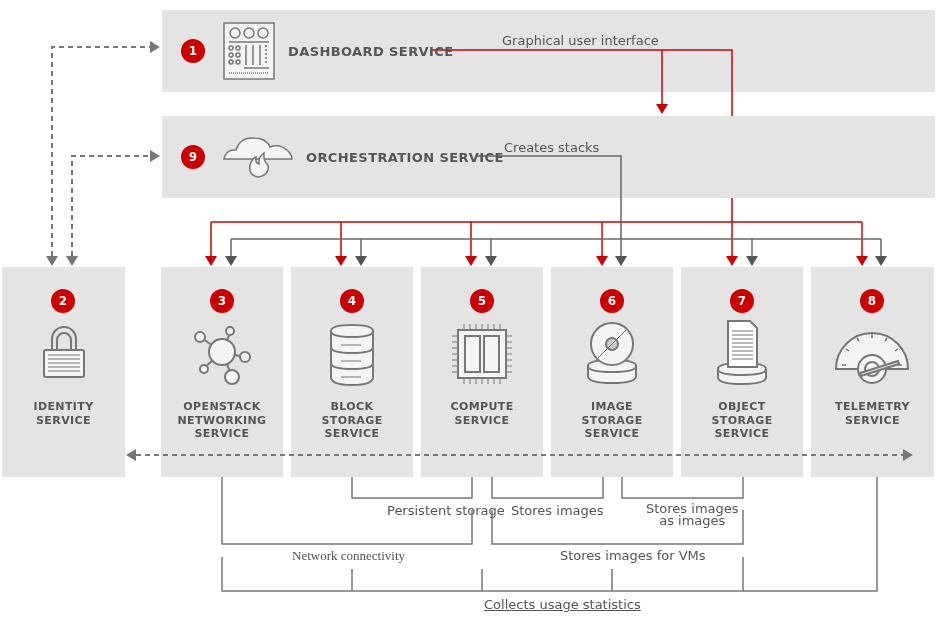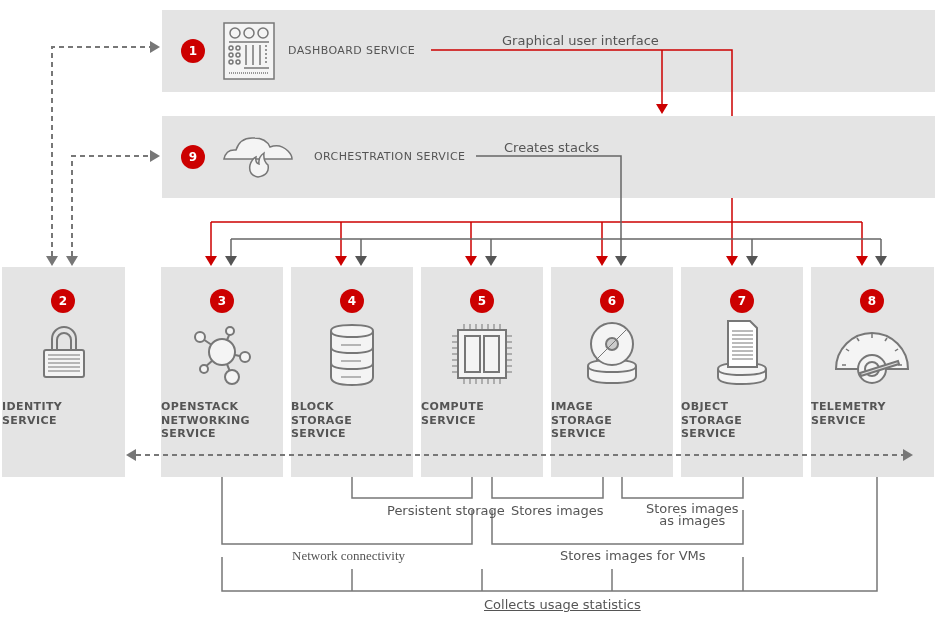--- a/index.html
+++ b/index.html
@@ -1,20 +1,20 @@
 <!DOCTYPE html>
 <html><head>
 <meta charset="utf-8">
 <style>
   html,body{margin:0;padding:0;background:#fff;}
   body{width:945px;height:618px;position:relative;overflow:hidden;font-family:"DejaVu Sans","Liberation Sans",sans-serif;}
   .box{position:absolute;background:#e4e4e4;}
   .badge{position:absolute;width:24px;height:24px;border-radius:50%;background:#cc0000;color:#fff;font-weight:bold;font-size:12px;line-height:24px;text-align:center;}
-  .svc-title{position:absolute;font-weight:normal;font-size:11px;color:#555;letter-spacing:0.4px;}
-  .col-title{position:absolute;left:0;right:0;top:133px;font-weight:bold;font-size:11px;line-height:13.5px;color:#555;letter-spacing:0.4px;white-space:pre-line;}
+  .svc-title{position:absolute;font-weight:bold;font-size:13px;color:#555;letter-spacing:0.4px;}
+  .col-title{position:absolute;left:0;right:0;top:133px;text-align:center;font-weight:bold;font-size:11px;line-height:13.5px;color:#555;letter-spacing:0.4px;white-space:pre-line;}
   .lbl{position:absolute;font-size:13px;color:#555;white-space:nowrap;}
   .icon{position:absolute;}
   svg.lines{position:absolute;left:0;top:0;}
 </style>
 </head>
 <body>
 
 <div class="box" style="left:162px;top:10px;width:773px;height:82px;"></div>
 <div class="box" style="left:162px;top:116px;width:773px;height:82px;"></div>
 
@@ -262,21 +262,21 @@
   <line x1="22" y1="47" x2="47" y2="47"></line>
   <line x1="7" y1="52" x2="47" y2="52" stroke-dasharray="1,1"></line>
 </svg>
 <div class="svc-title" style="left:288px;top:44px;">DASHBOARD SERVICE</div>
 
 <div class="badge" style="left:181px;top:145px;">9</div>
 <svg class="icon" width="72" height="48" style="left:222px;top:133px;" viewBox="0 0 72 48" fill="none" stroke="#777" stroke-width="1.5">
   <path d="M2 26 Q4 16 14 17 Q18 4 32 5 Q44 5 48 14 Q58 10 66 18 Q70 22 70 26 Z" fill="#f4f4f4"></path>
   <path d="M36 44 Q26 42 28 32 Q30 26 34 24 Q33 30 37 31 Q36 24 42 20 Q41 28 46 32 Q48 42 36 44 Z" fill="#f4f4f4"></path>
 </svg>
-<div class="svc-title" style="left:314px;top:150px;">ORCHESTRATION SERVICE</div>
+<div class="svc-title" style="left:306px;top:150px;">ORCHESTRATION SERVICE</div>
 
 <div class="lbl" style="left:502px;top:33px;">Graphical user interface</div>
 <div class="lbl" style="left:504px;top:140px;text-align:right;">Creates stacks</div>
 <div class="lbl" style="left:366px;top:503px;margin-left:21px;">Persistent storage</div>
 <div class="lbl" style="left:511px;top:503px;">Stores images</div>
 <div class="lbl" style="left:646px;top:503px;text-align:center;line-height:12px;">
   <div>Stores images</div>
   <div>as images</div>
 </div>
 <div class="lbl" style="left:292px;top:548px;font-family:Liberation Serif, serif;">Network connectivity</div>

